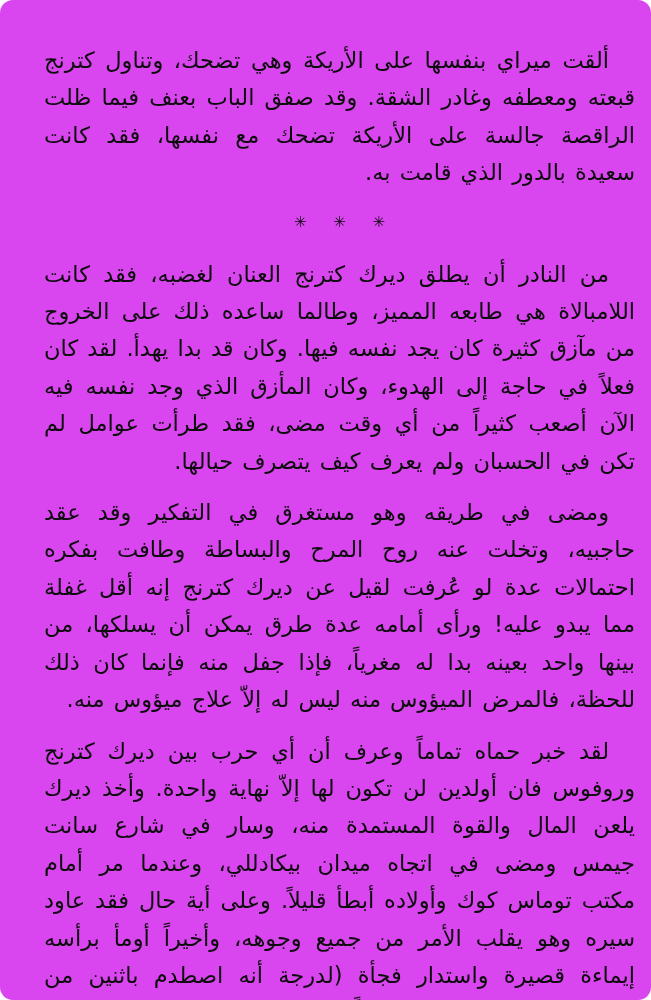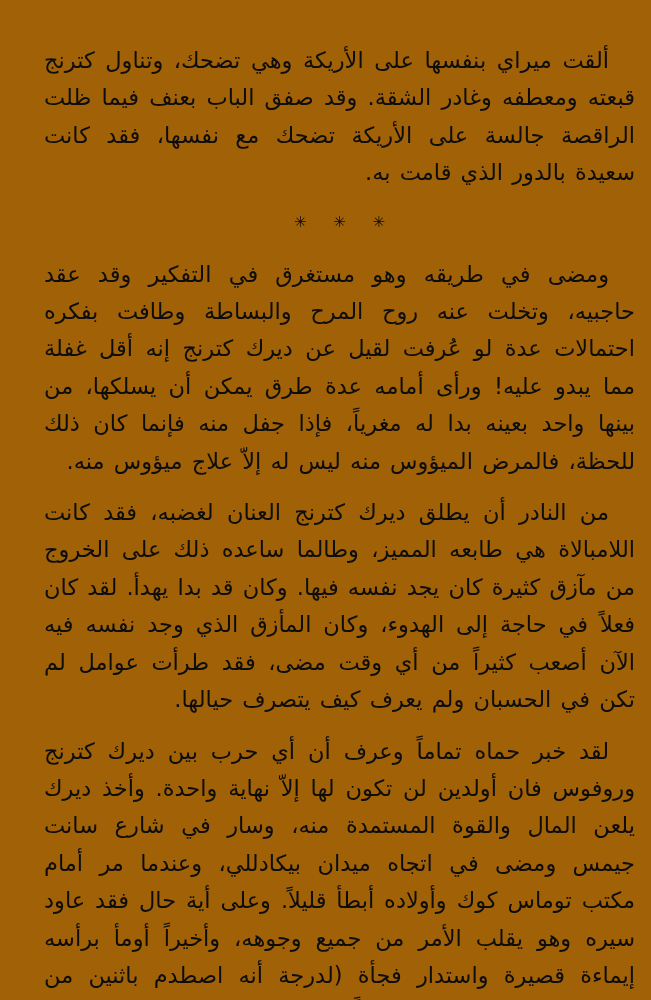--- a/index.html
+++ b/index.html
@@ -5,27 +5,28 @@
   html, body {
     margin: 0;
     padding: 0;
     background: #ffffff;
   }
   .page {
     position: relative;
     width: 651px;
     height: 1000px;
     margin: 0 auto;
-    background: #a16207;
+    background: #d946ef;
     overflow: hidden;
     box-sizing: border-box;
     direction: rtl;
     font-family: "DejaVu Sans", sans-serif;
     color: #0d0d0d;
     padding: 42px 16px 0 44px;
+    border-radius: 13px;
   }
   .body-text p {
     margin: 0 0 14px 0;
     font-size: 22.5px;
     line-height: 37.4px;
     text-align: justify;
     text-indent: 26px;
     letter-spacing: 0;
     word-spacing: 2px;
   }
@@ -40,19 +41,19 @@
 </style>
 </head>
 <body>
 
 <main class="page">
   <section class="body-text">
     <p>ألقت ميراي بنفسها على الأريكة وهي تضحك، وتناول كترنج قبعته ومعطفه وغادر الشقة. وقد صفق الباب بعنف فيما ظلت الراقصة جالسة على الأريكة تضحك مع نفسها، فقد كانت سعيدة بالدور الذي قامت به.</p>
 
     <div class="separator">✳ ✳ ✳</div>
 
+    <p>من النادر أن يطلق ديرك كترنج العنان لغضبه، فقد كانت اللامبالاة هي طابعه المميز، وطالما ساعده ذلك على الخروج من مآزق كثيرة كان يجد نفسه فيها. وكان قد بدا يهدأ. لقد كان فعلاً في حاجة إلى الهدوء، وكان المأزق الذي وجد نفسه فيه الآن أصعب كثيراً من أي وقت مضى، فقد طرأت عوامل لم تكن في الحسبان ولم يعرف كيف يتصرف حيالها.</p>
+
     <p>ومضى في طريقه وهو مستغرق في التفكير وقد عقد حاجبيه، وتخلت عنه روح المرح والبساطة وطافت بفكره احتمالات عدة لو عُرفت لقيل عن ديرك كترنج إنه أقل غفلة مما يبدو عليه! ورأى أمامه عدة طرق يمكن أن يسلكها، من بينها واحد بعينه بدا له مغرياً، فإذا جفل منه فإنما كان ذلك للحظة، فالمرض الميؤوس منه ليس له إلاّ علاج ميؤوس منه.</p>
-
-    <p>من النادر أن يطلق ديرك كترنج العنان لغضبه، فقد كانت اللامبالاة هي طابعه المميز، وطالما ساعده ذلك على الخروج من مآزق كثيرة كان يجد نفسه فيها. وكان قد بدا يهدأ. لقد كان فعلاً في حاجة إلى الهدوء، وكان المأزق الذي وجد نفسه فيه الآن أصعب كثيراً من أي وقت مضى، فقد طرأت عوامل لم تكن في الحسبان ولم يعرف كيف يتصرف حيالها.</p>
 
     <p>لقد خبر حماه تماماً وعرف أن أي حرب بين ديرك كترنج وروفوس فان أولدين لن تكون لها إلاّ نهاية واحدة. وأخذ ديرك يلعن المال والقوة المستمدة منه، وسار في شارع سانت جيمس ومضى في اتجاه ميدان بيكادللي، وعندما مر أمام مكتب توماس كوك وأولاده أبطأ قليلاً. وعلى أية حال فقد عاود سيره وهو يقلب الأمر من جميع وجوهه، وأخيراً أومأ برأسه إيماءة قصيرة واستدار فجأة (لدرجة أنه اصطدم باثنين من المارة كانا يسيران خلفه تماماً)</p>
   </section>
 </main>
 
 </body></html>

